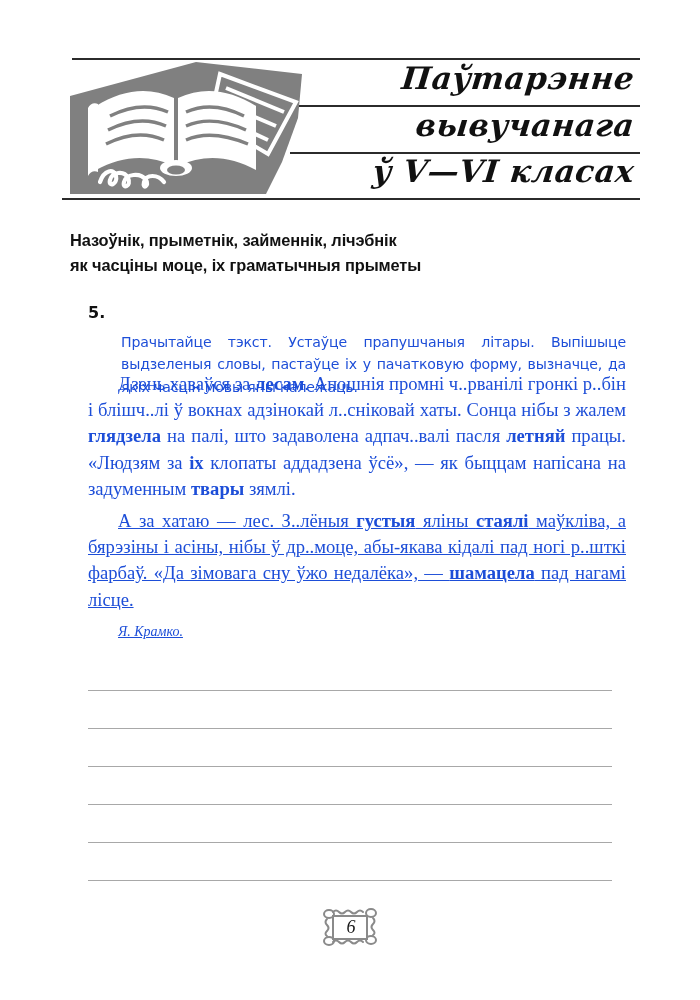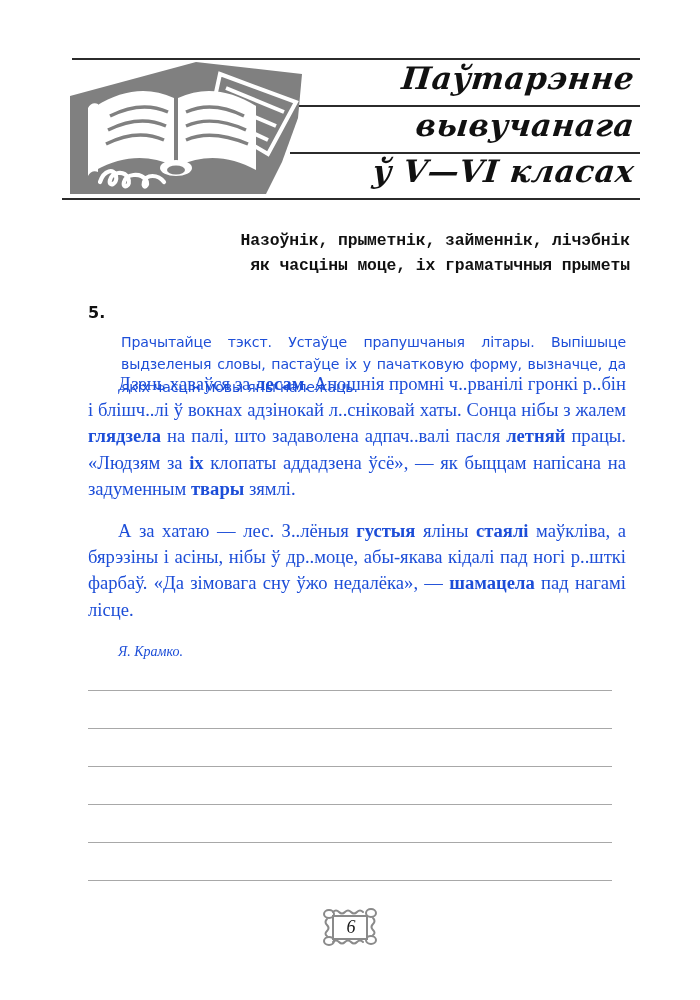--- a/index.html
+++ b/index.html
@@ -75,22 +75,22 @@
   .script-line.l1 { top: 2px;  font-size: 31px; }
   .script-line.l2 { top: 49px; font-size: 31px; }
   .script-line.l3 { top: 95px; font-size: 31px; }
 
   
   .section-title {
     position: absolute;
     left: 70px;
     top: 228px;
     width: 560px;
-    text-align: right;
-    font-family: Liberation Mono, monospace;
+    text-align: left;
+    font-family: Liberation Sans, sans-serif;
     font-weight: 700;
     font-size: 16.4px;
     line-height: 25px;
     color: #111111;
     letter-spacing: -0.1px;
   }
   .section-title .tl2 { display: block; }
 
   
   .exercise {
@@ -128,21 +128,21 @@
     font-family: "Liberation Serif", "DejaVu Serif", serif;
     font-size: 18.6px;
     line-height: 26.2px;
     color: #1d4ed8;
   }
   .body-text p {
     margin: 0 0 0 0;
     text-align: justify;
     text-indent: 30px;
   }
-  .body-text p + p { margin-top: 16px; }
+  .body-text p + p { margin-top: 6px; text-decoration: underline; }
   .body-text b { font-weight: 700; }
 
   .attribution {
     margin-top: 7px;
     text-align: right;
     text-indent: 0;
     font-style: italic;
     font-size: 14px;
     padding-right: 4px;
   }

